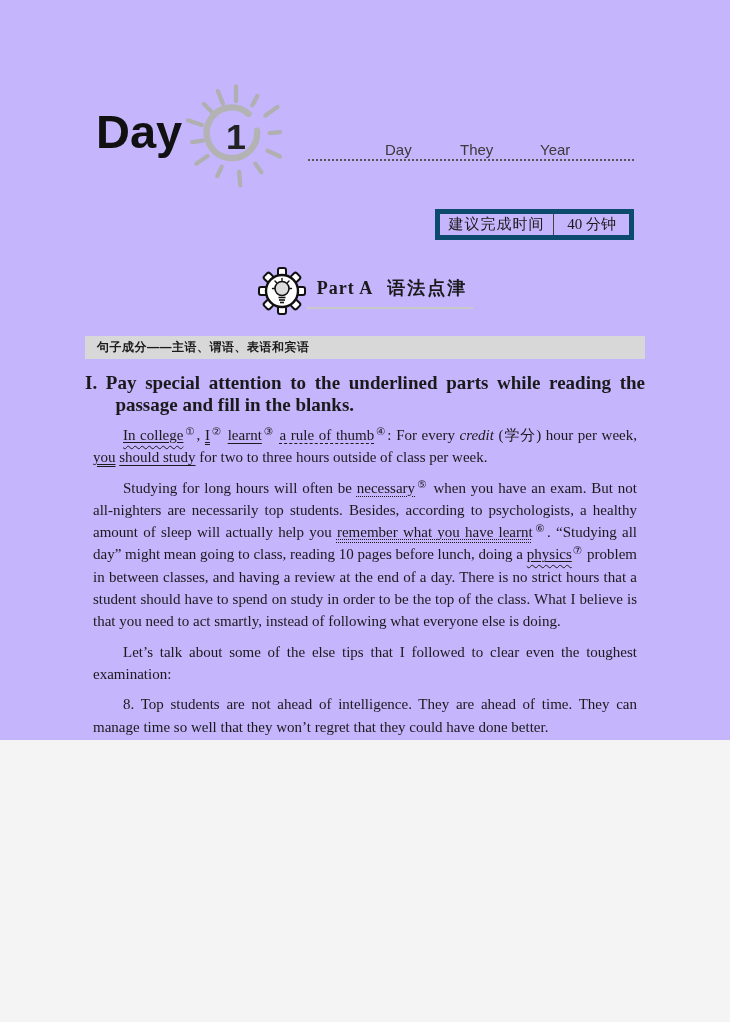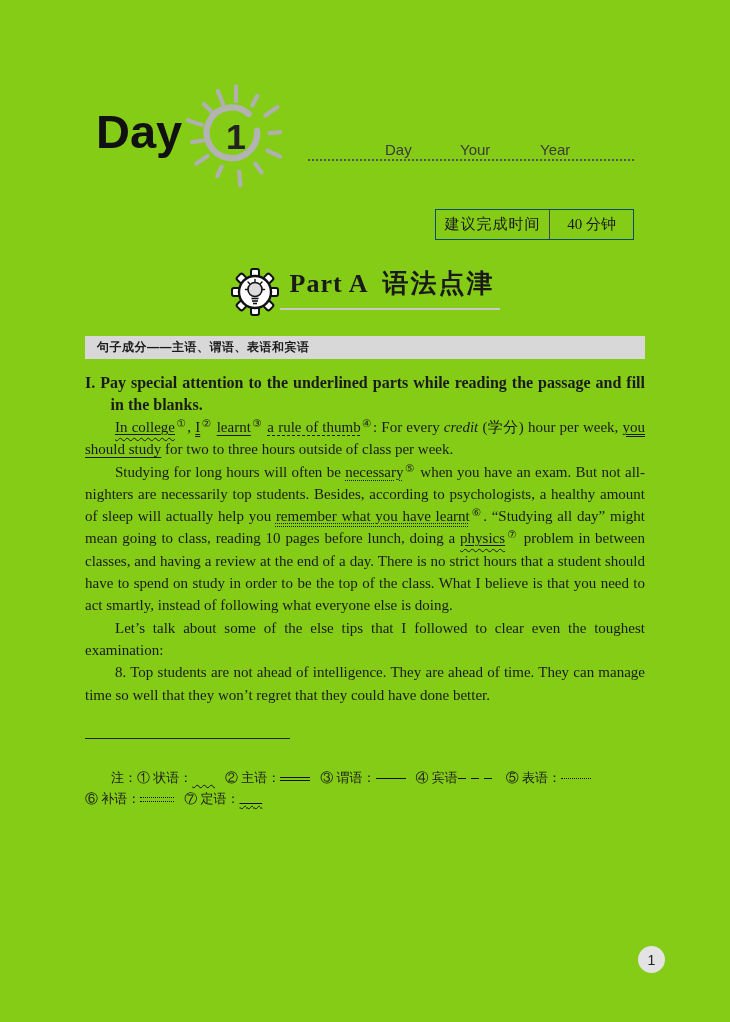--- a/index.html
+++ b/index.html
@@ -1,43 +1,43 @@
 <!DOCTYPE html>
 <html><head>
 <meta charset="utf-8">
 <style>
   html,body { margin:0; padding:0; }
   body { width:730px; height:1022px; background:#f4f4f4; font-family:"Liberation Serif", serif; }
-  .page { position:relative; width:730px; height:1022px; background:#84cc16; overflow:hidden; color:#1a1a1a; }
+  .page { position:relative; width:730px; height:740px; background:#c4b5fd; overflow:hidden; color:#1a1a1a; }
 
   
   .day-word { position:absolute; left:96px; top:104px; font-family:"Liberation Sans", sans-serif; font-weight:bold; font-size:47px; letter-spacing:0px; color:#111; }
   .sun { position:absolute; left:178px; top:78px; width:116px; height:116px; }
   .field-label { position:absolute; top:141px; font-family:"Liberation Sans", sans-serif; font-size:15px; color:#3a3a3a; }
   .fl-day { left:385px; } .fl-date { left:460px; } .fl-year { left:540px; }
   .dotline { position:absolute; left:308px; top:159px; width:326px; border-top:2px dotted #555; }
 
   
-  .time-box { position:absolute; left:435px; top:209px; width:199px; height:31px; border:1px solid #0c4a6e; box-sizing:border-box; display:flex; font-size:15px; }
+  .time-box { position:absolute; left:435px; top:209px; width:199px; height:31px; border:5px solid #0c4a6e; box-sizing:border-box; display:flex; font-size:15px; }
   .time-box .cell { display:flex; align-items:center; justify-content:center; }
   .time-box .c-label { width:113px; border-right:1px solid #444; letter-spacing:1px; }
   .time-box .c-value { flex:1; }
 
   
   .part-heading { position:absolute; left:0; right:0; top:266px; display:flex; justify-content:center; align-items:flex-end; }
   .ph-icon { width:50px; height:50px; margin-bottom:-7px; }
-  .ph-text { border-bottom:2px solid #c9c9c9; padding:0 6px 7px 10px; font-size:26px; font-weight:bold; white-space:nowrap; }
+  .ph-text { border-bottom:2px solid #c9c9c9; padding:0 6px 7px 10px; font-size:18px; font-weight:bold; white-space:nowrap; }
   .ph-part { letter-spacing:1px; margin-right:14px; }
   .ph-title { letter-spacing:2px; }
 
   
   .content { position:absolute; left:85px; top:336px; width:560px; }
   .section-bar { background:#d8d8d8; font-family:"Liberation Sans", sans-serif; font-weight:bold; font-size:12px; line-height:23px; height:23px; padding-left:12px; letter-spacing:0.5px; }
-  .instruction { margin-top:13px; font-weight:bold; font-size:16px; line-height:22px; text-align:justify; padding-left:1.6em; text-indent:-1.6em; }
-  .para { margin:0; font-size:15px; line-height:22.3px; text-align:justify; text-indent:2em; }
+  .instruction { margin-top:13px; font-weight:bold; font-size:19px; line-height:22px; text-align:justify; padding-left:1.6em; text-indent:-1.6em; }
+  .para { margin:8px; font-size:15px; line-height:22.3px; text-align:justify; text-indent:2em; }
   .para i { font-style:italic; }
   sup.circ { font-size:10.5px; line-height:0; vertical-align:5px; margin:0 1px; }
   .m-subj  { text-decoration-line:underline; text-decoration-style:double; text-decoration-thickness:1px; text-underline-offset:2px; }
   .m-pred  { text-decoration:underline solid 1px; text-underline-offset:3px; }
   .m-obj   { text-decoration:underline dashed 1px; text-underline-offset:3px; }
   .m-predv { text-decoration:underline dotted 1px; text-underline-offset:3px; }
   .m-comp  { text-decoration:underline dotted 1px; text-underline-offset:2px; }
   .m-comp-2{ text-decoration:underline dotted 1px; text-underline-offset:5px; }
   .m-attr  { text-decoration:underline solid 1px; text-underline-offset:2px; }
   .m-attr-2{ text-decoration:underline wavy 1px; text-underline-offset:5px; }
@@ -107,21 +107,21 @@
         </g>
       <g transform="rotate(338 55 55)">
           <line x1="55" y1="9" x2="55" y2="22"></line>
         </g>
     </g>
     <path d="M 67 34 A 24 24 0 1 0 75 50" fill="none" stroke="#b3b3b3" stroke-width="6" stroke-linecap="round"></path>
     <text x="55" y="67" text-anchor="middle" font-family="Liberation Sans, sans-serif" font-size="34" font-weight="bold" fill="#222">1</text>
   </svg>
 
   <span class="field-label fl-day">Day</span>
-  <span class="field-label fl-date">Your</span>
+  <span class="field-label fl-date">They</span>
   <span class="field-label fl-year">Year</span>
   <div class="dotline"></div>
 
   <div class="time-box">
     <div class="cell c-label">建议完成时间</div>
     <div class="cell c-value">40 分钟</div>
   </div>
 
   <div class="part-heading">
     <svg class="ph-icon" viewBox="0 0 50 50" aria-hidden="true">

